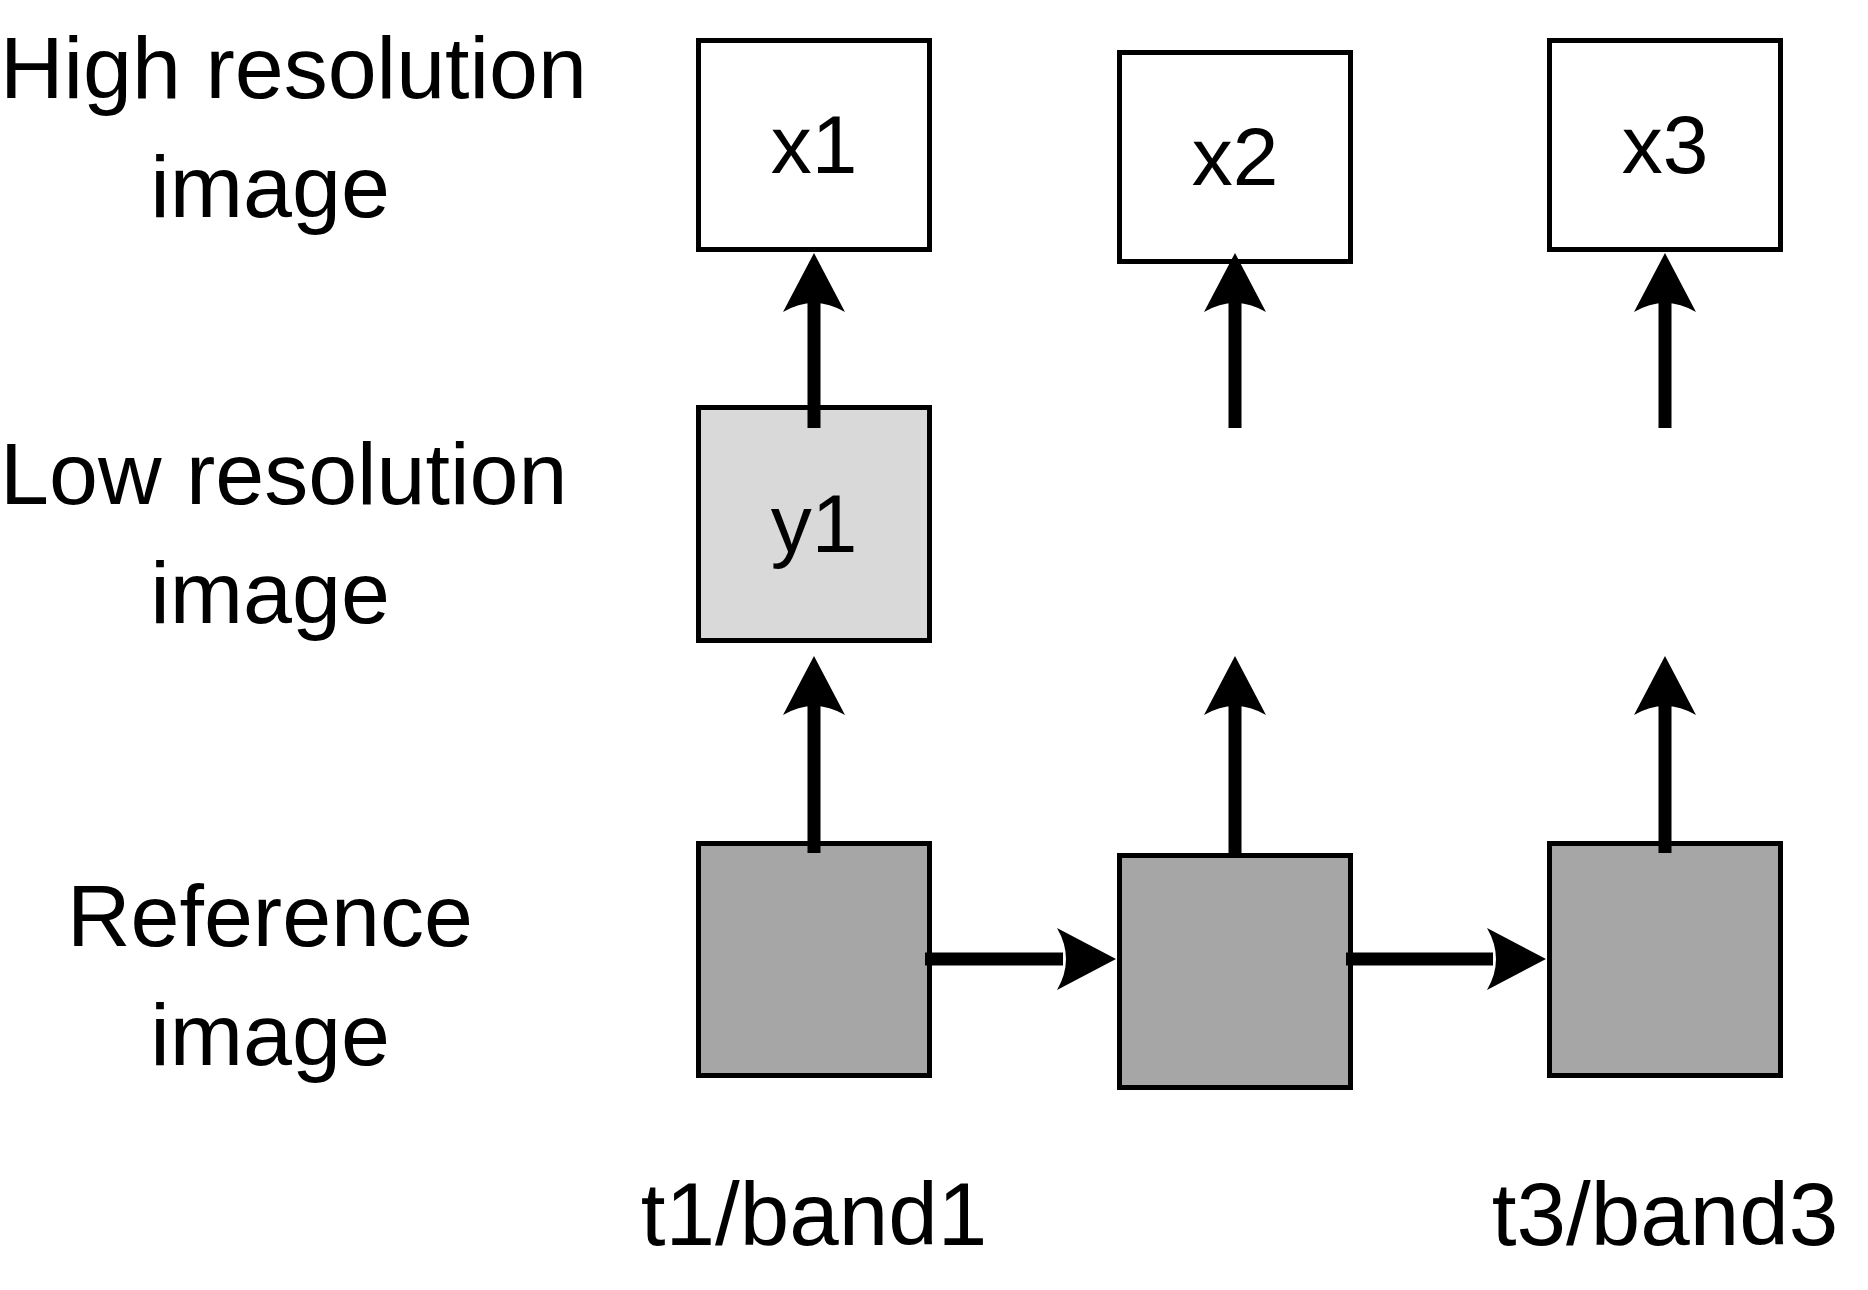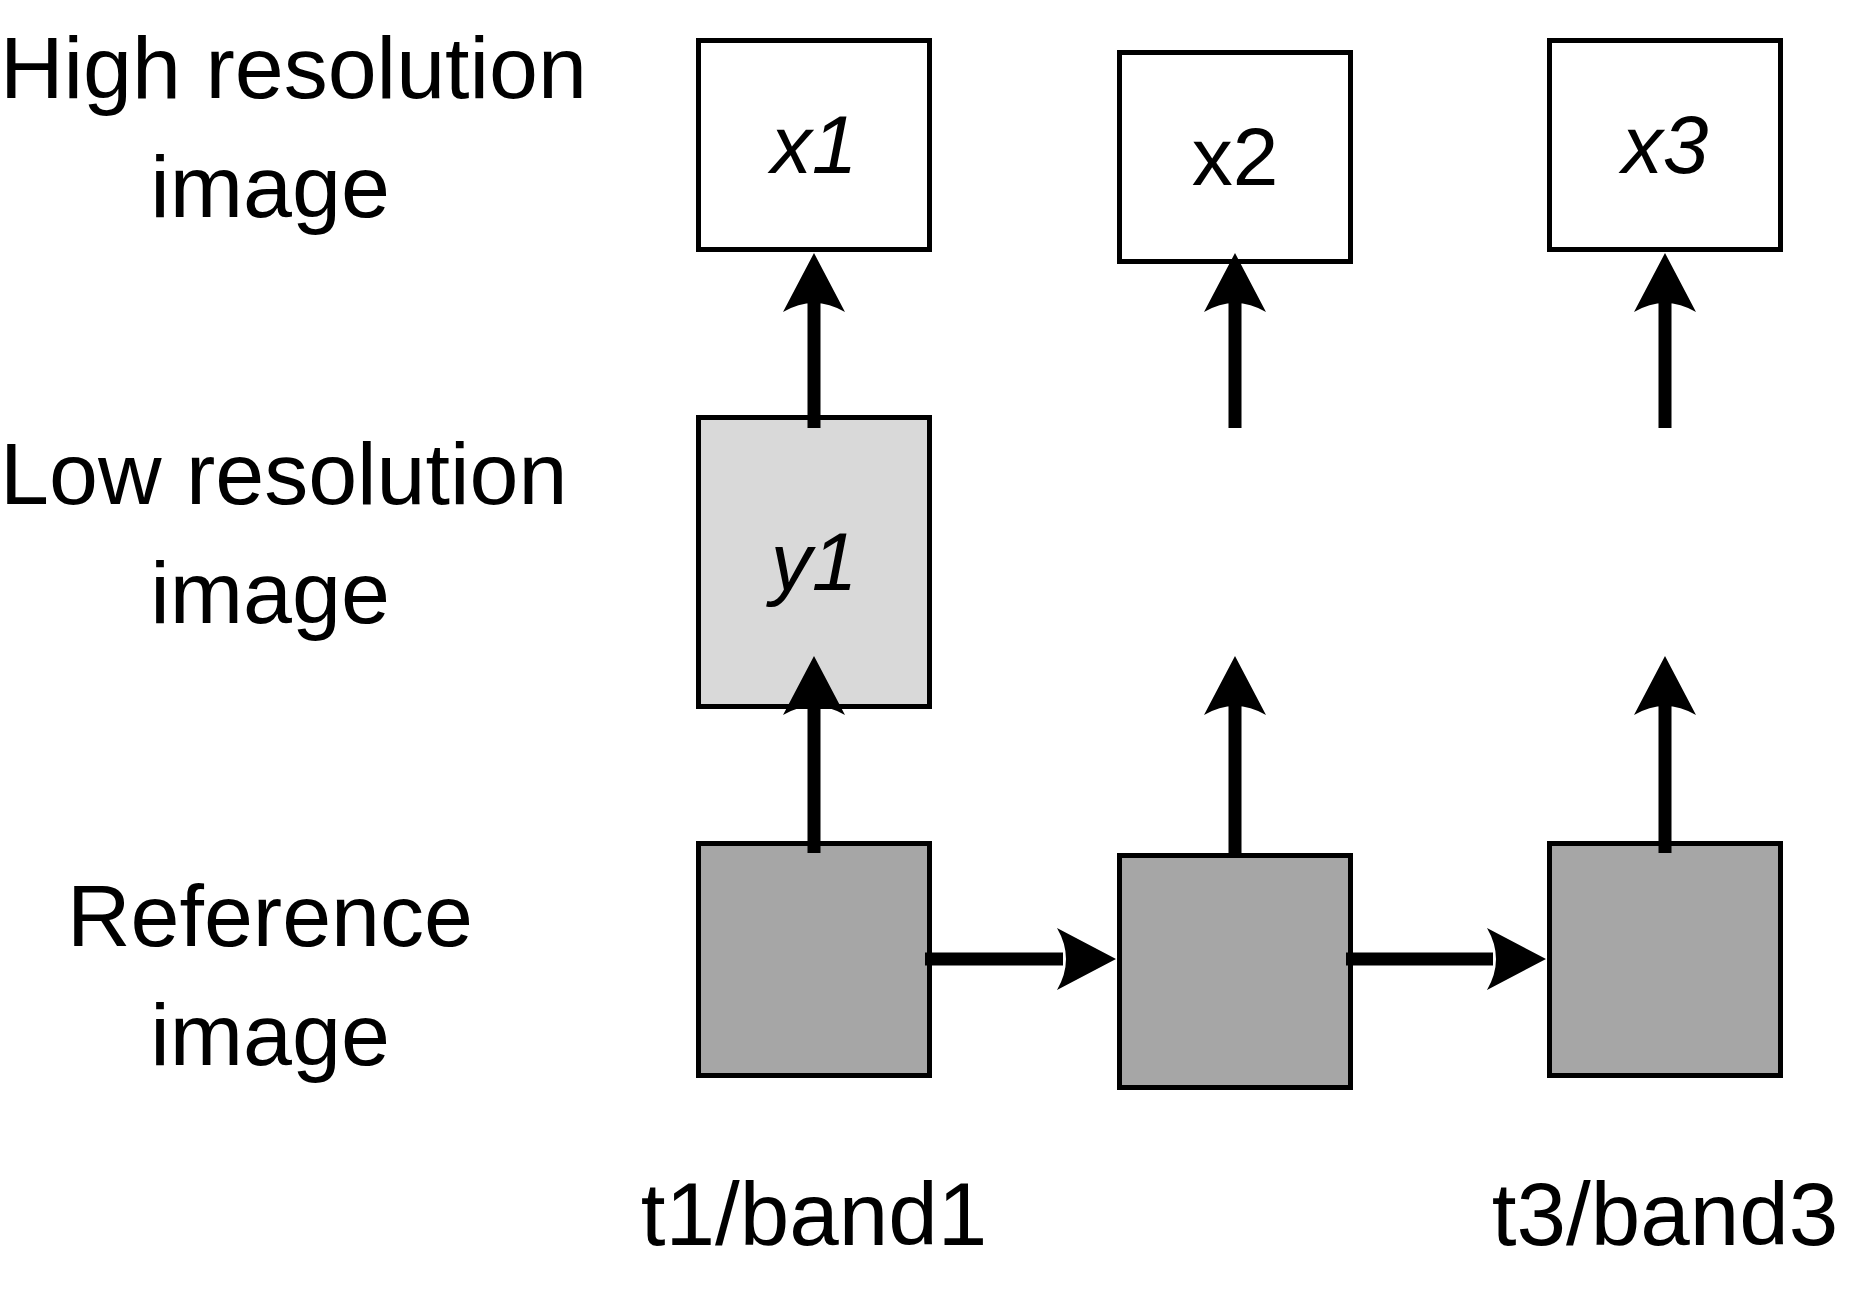--- a/index.html
+++ b/index.html
@@ -34,26 +34,26 @@
     position: absolute;
     box-sizing: border-box;
     border: 5px solid var(--line, #000);
     display: flex;
     align-items: center;
     justify-content: center;
     font-size: 82px;
     color: var(--text, #000);
   }
   .box.high { background: var(--high-fill, #fff);   top: 38px;  height: 214px; }
-  .box.low  { background: var(--low-fill, #d9d9d9); top: 415px; height: 294px; justify-content: center; }
+  .box.low  { background: var(--low-fill, #d9d9d9); top: 405px; height: 238px; justify-content: center; }
   .box.ref  { background: var(--ref-fill, #a6a6a6); top: 841px; height: 237px; }
 
-  .col-1 { left: 696px;  width: 236px; font-style: italic; }
+  .col-1 { left: 696px;  width: 236px; }
   .col-2 { left: 1117px; width: 236px; margin-top: 12px; }
-  .col-3 { left: 1547px; width: 236px; font-style: italic; }
+  .col-3 { left: 1547px; width: 236px; }
 
   .time-label {
     position: absolute;
     top: 1163px;
     width: 460px;
     text-align: center;
     font-size: 89px;
     white-space: nowrap;
     color: var(--text, #000);
   }

